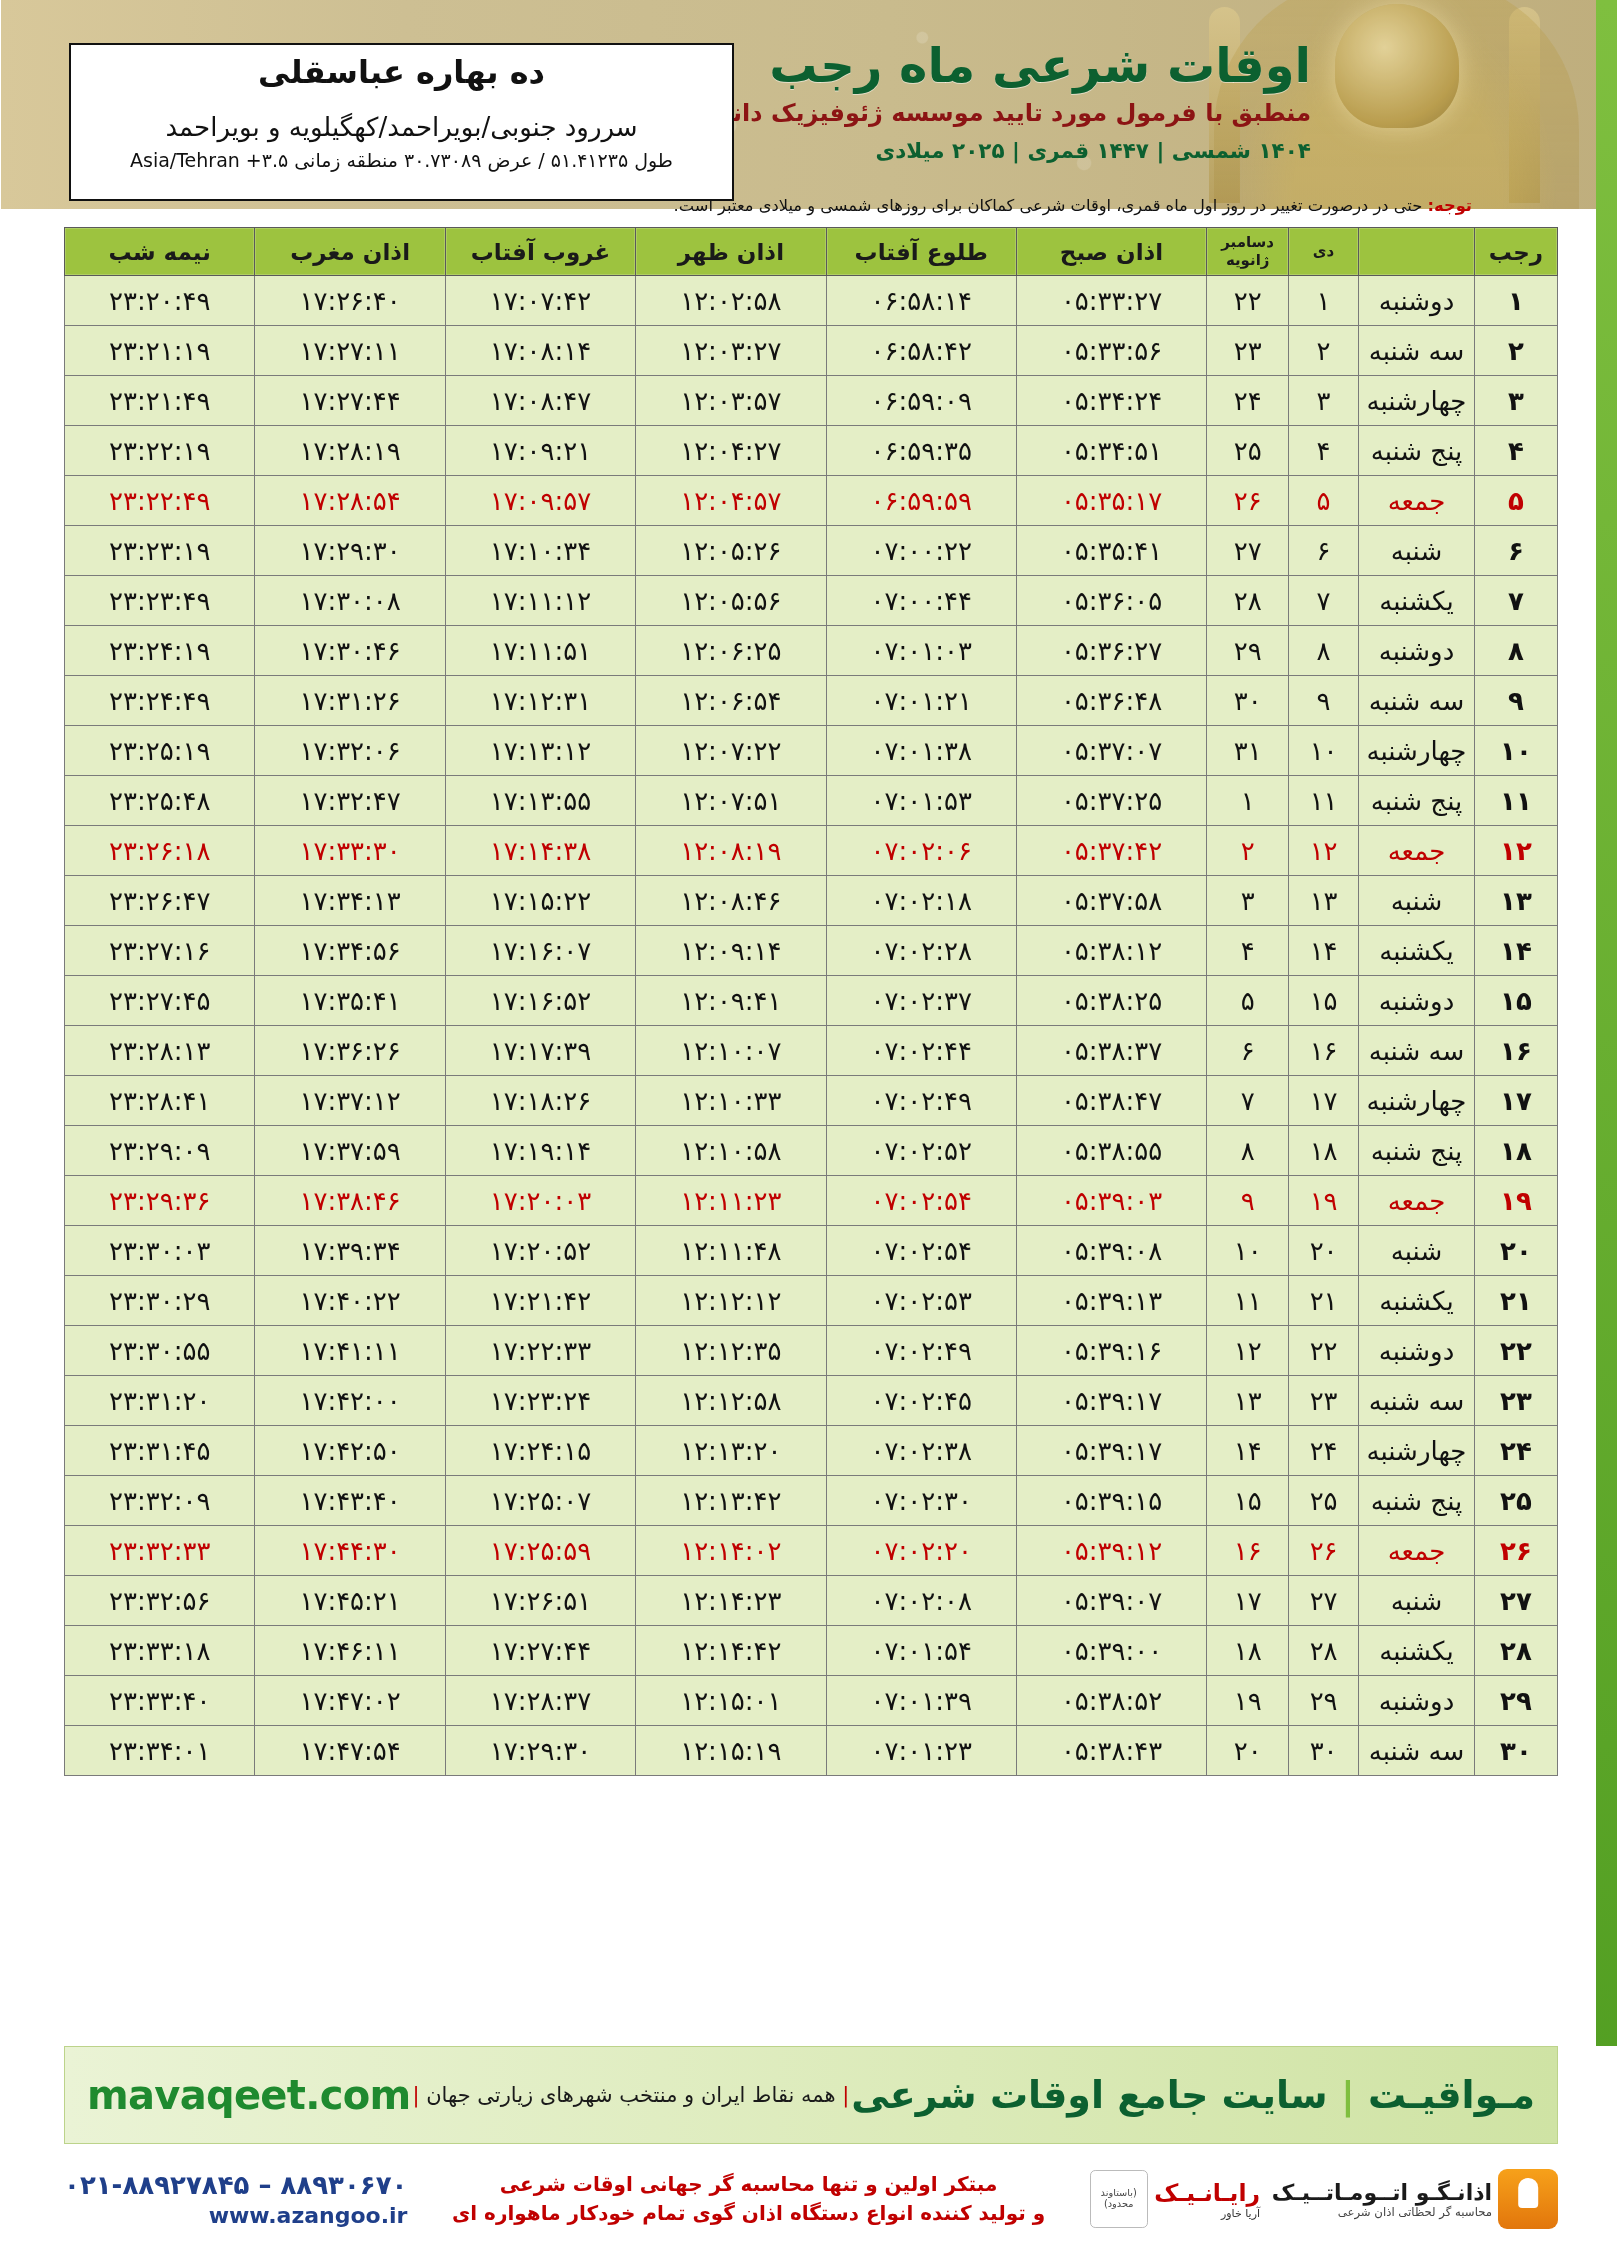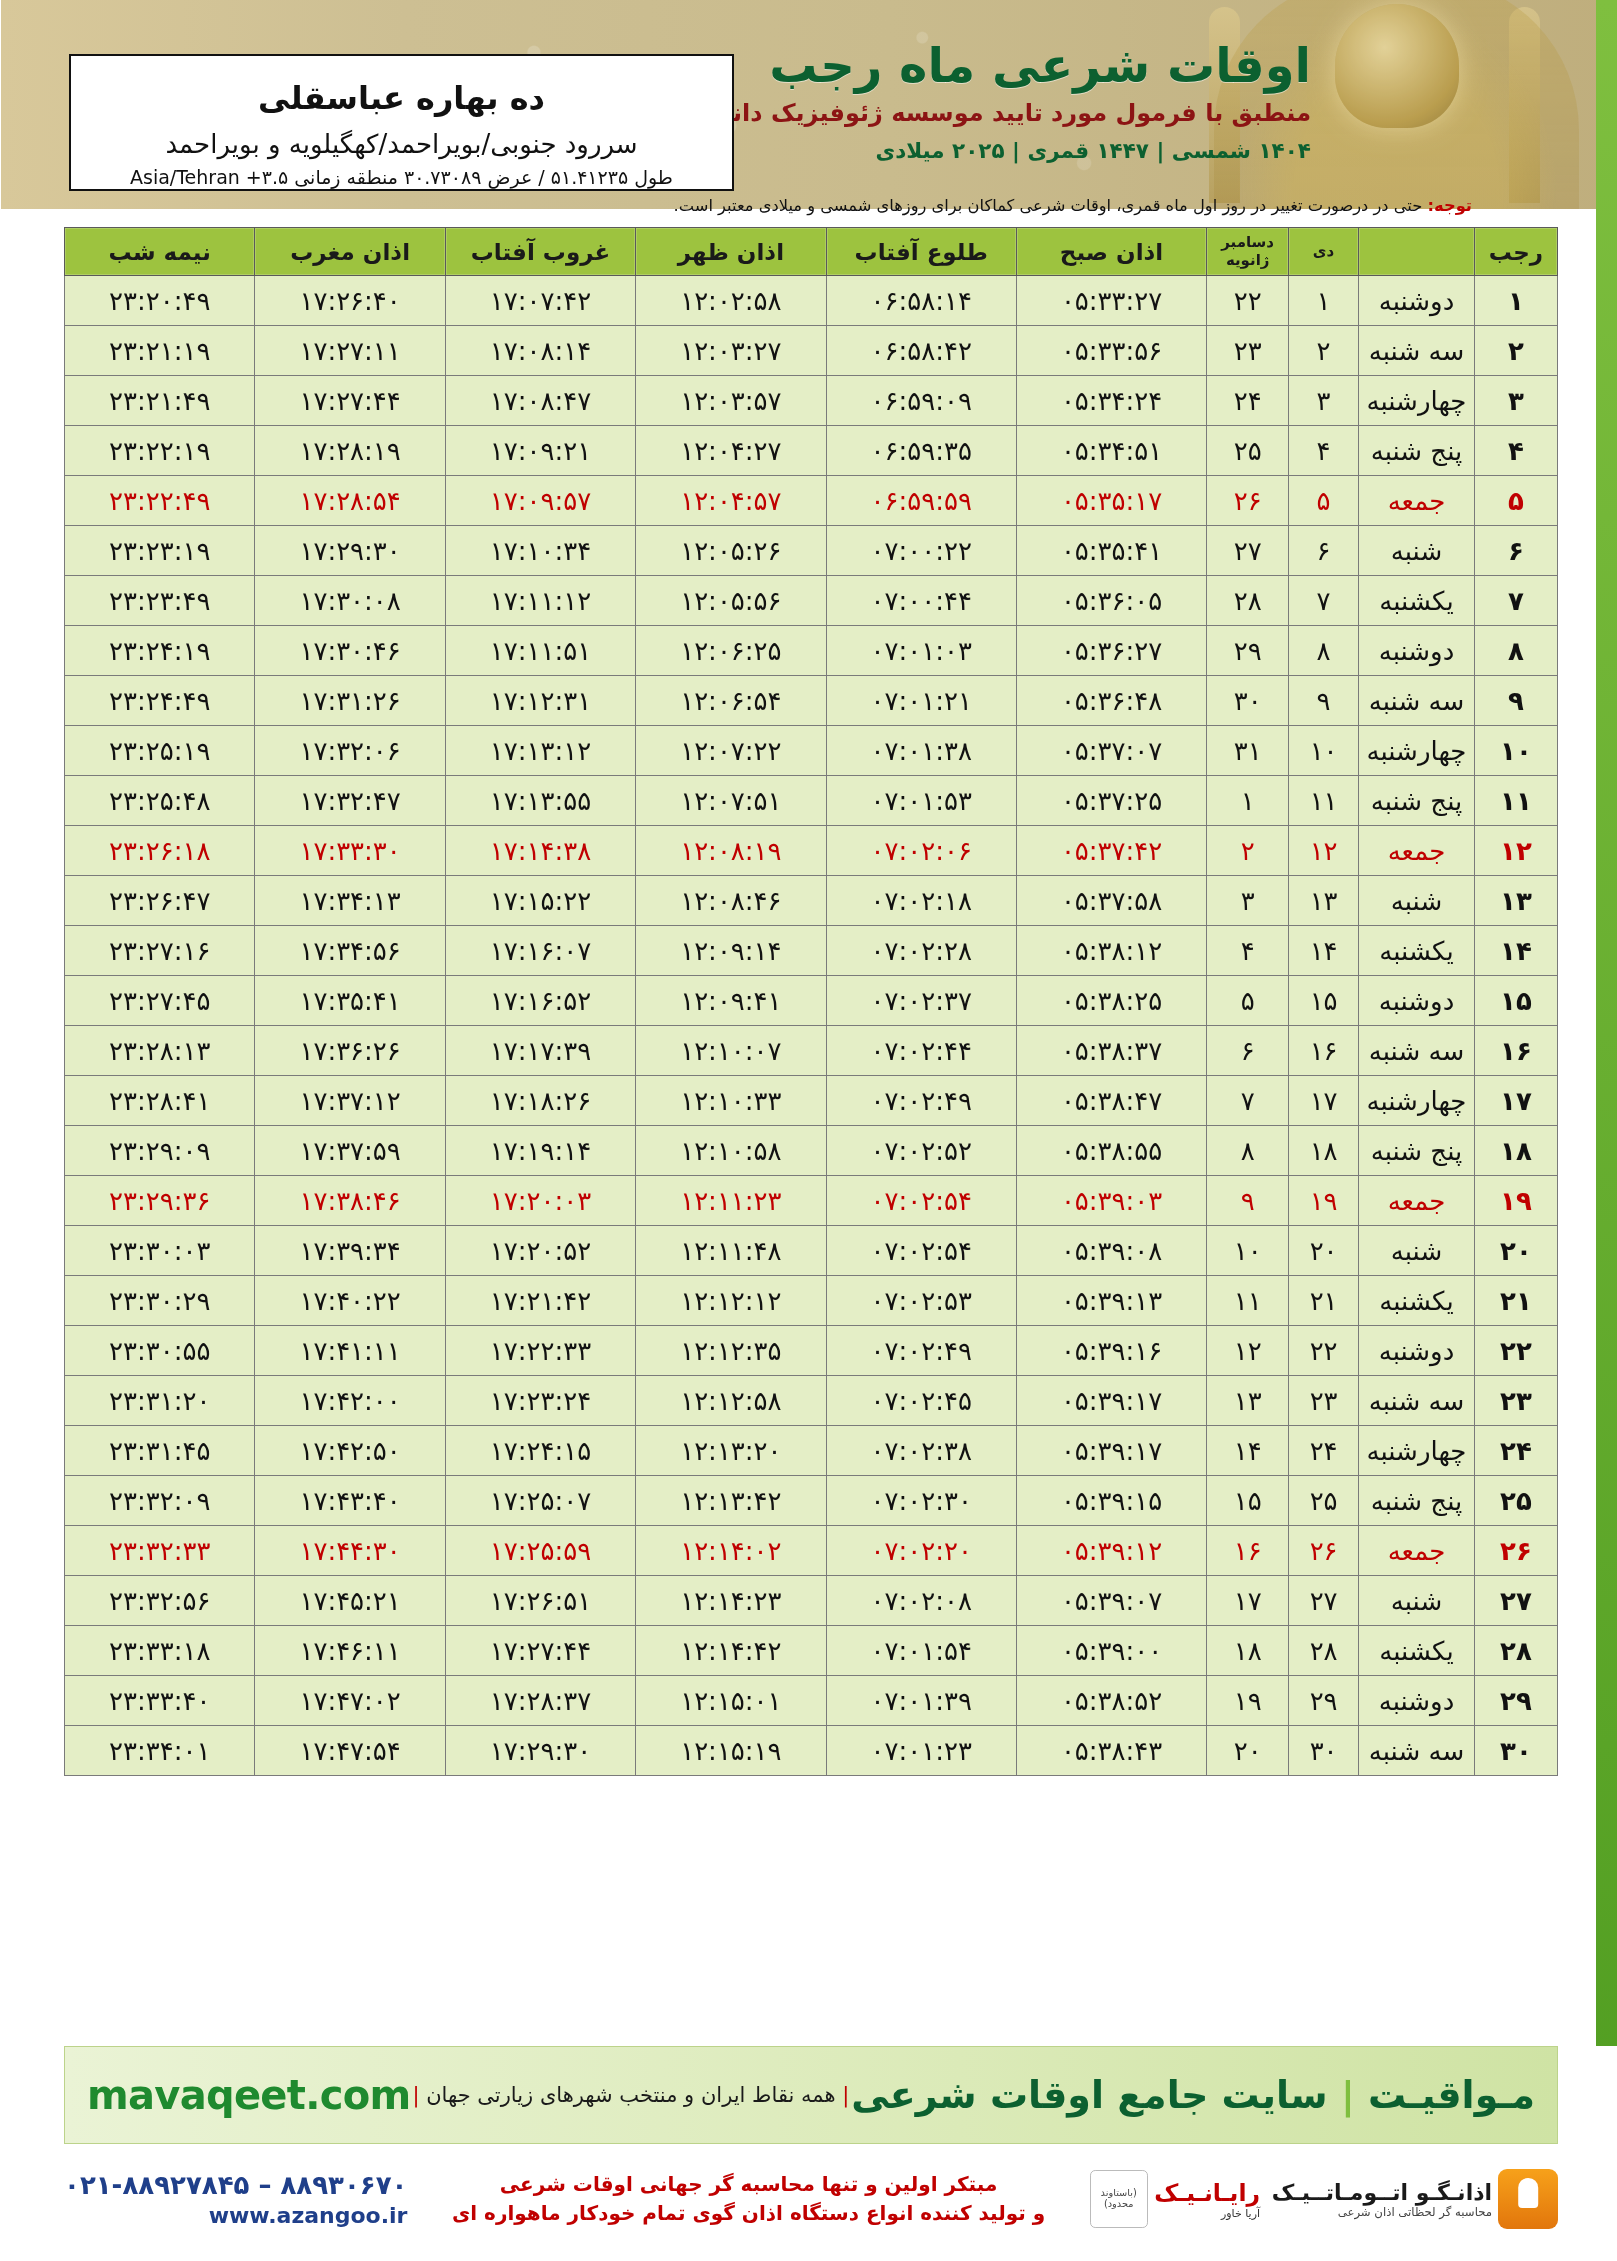--- a/index.html
+++ b/index.html
@@ -63,26 +63,26 @@
   }
 
   
   .right-strip{
     position:absolute; right:0; top:0; width:22px; height:2261px;
     background:linear-gradient(180deg,#7fbf3f,#4f9c20);
   }
 
   
   .loc-box{
-    position:absolute; left:69px; top:54px; width:665px; height:137px;
+    position:absolute; left:69px; top:43px; width:665px; height:158px;
     border:2px solid #111; background:#fff; text-align:center; direction:rtl;
-    box-sizing:border-box; padding-top:22px;
+    box-sizing:border-box; padding-top:7px;
   }
   .loc-city{ font-size:32px; font-weight:bold; color:#111; line-height:1.25;}
-  .loc-region{ font-size:26px; color:#111; margin-top:11px;}
+  .loc-region{ font-size:26px; color:#111; margin-top:20px;}
   .loc-geo{ font-size:19px; color:#111; margin-top:6.5px;}
 
   .note{
     position:absolute; left:69px; top:196px; width:1403px; text-align:right;
     direction:rtl; font-size:16.3px; color:#111;
   }
   .note b{ color:#c00000; }
 
   
   table.cal{

